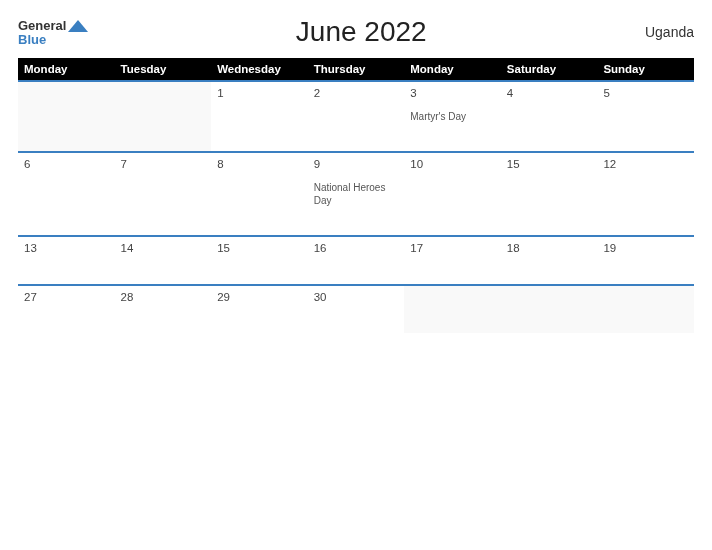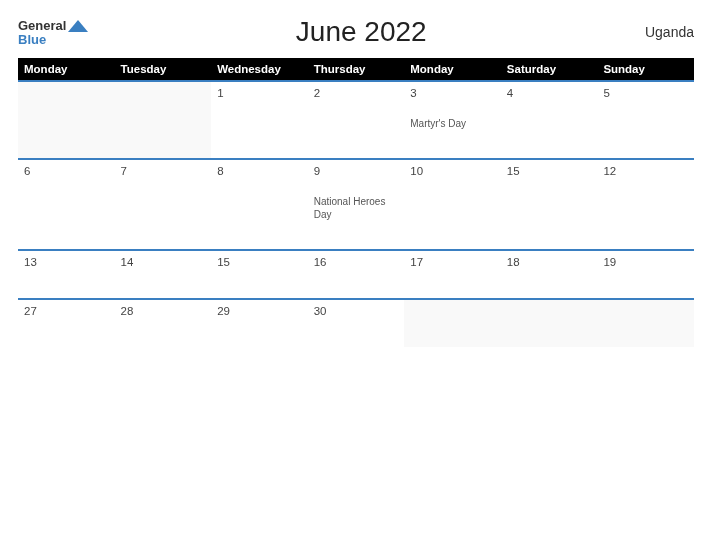--- a/index.html
+++ b/index.html
@@ -93,21 +93,21 @@
     .day-num {
       font-size: 11.5px;
       color: #444;
       display: block;
       margin-bottom: 2px;
     }
     .holiday {
       font-size: 10px;
       color: #555;
       display: block;
-      margin-top: 18px;
+      margin-top: 11px;
       line-height: 1.3;
     }
     .calendar tbody td.empty {
       background: #f9f9f9;
     }
   </style>
 </head>
 <body>
 
 <div class="page">

